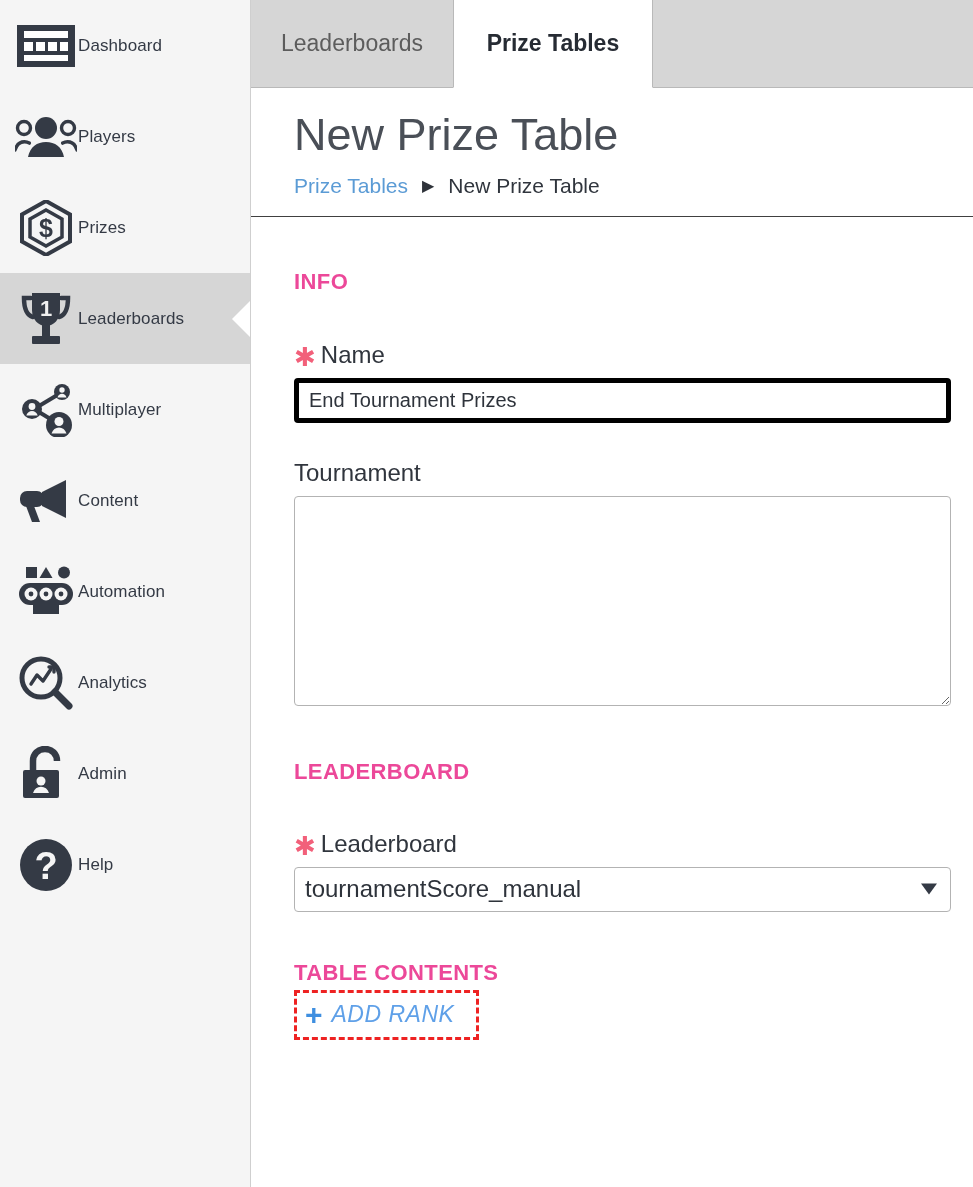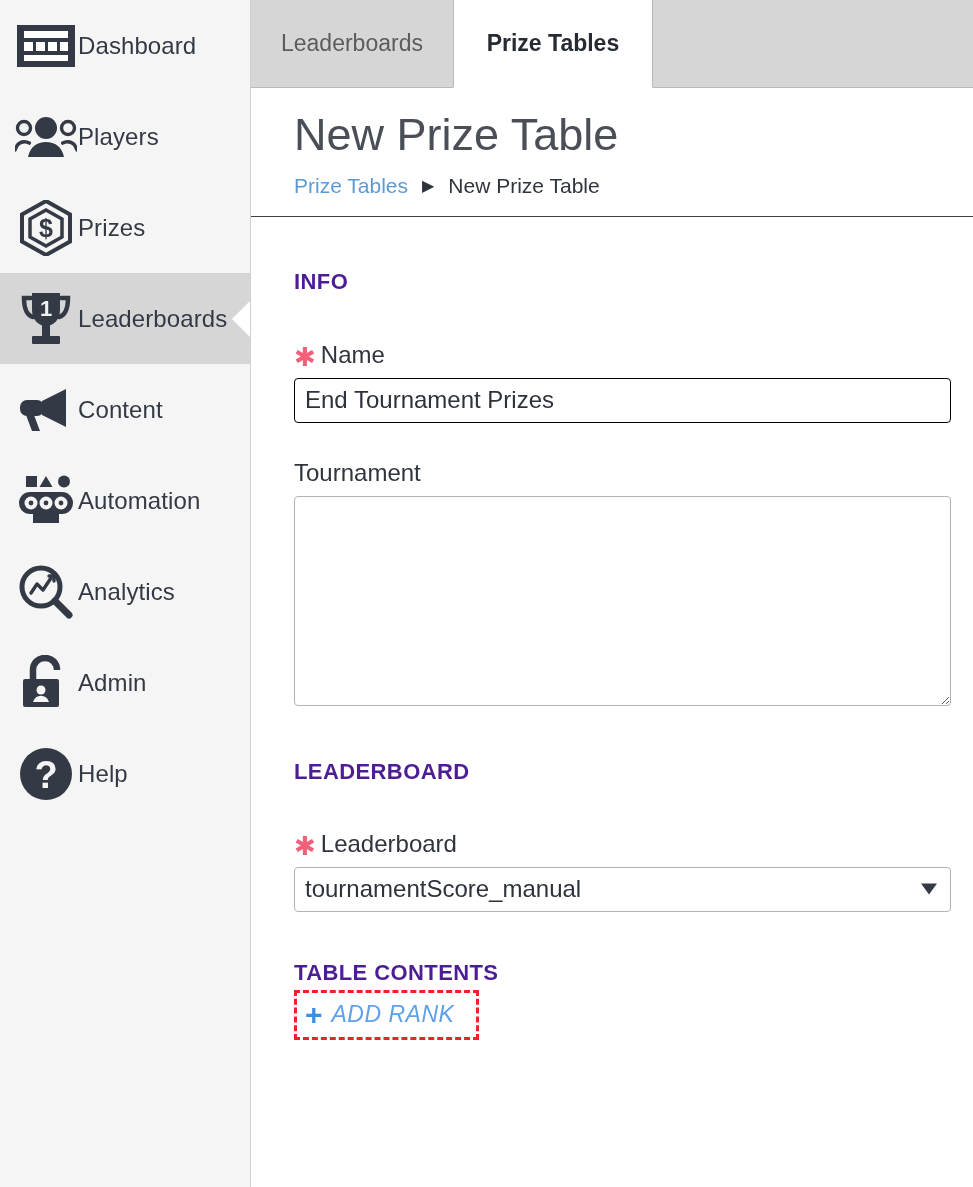--- a/index.html
+++ b/index.html
@@ -50,21 +50,21 @@
   .nav-icon {
     width: 64px;
     flex: 0 0 64px;
     display: flex;
     align-items: center;
     justify-content: center;
     color: #343a45;
   }
   .nav-icon svg { display: block; }
   .nav-label {
-    font-size: 24px;
+    font-size: 17px;
     color: #343a45;
     letter-spacing: 0.1px;
     white-space: nowrap;
   }
 
   
   #main {
     flex: 1 1 auto;
     position: relative;
     background: #ffffff;
@@ -137,21 +137,21 @@
   }
   #breadcrumb .crumb-current { color: #30353d; }
 
   
   #formbody {
     padding: 0 23px 0 43px;
   }
   .section-title {
     font-size: 22px;
     font-weight: bold;
-    color: #4c1d95;
+    color: #ec4899;
     letter-spacing: 0.4px;
     margin: 0;
     padding: 0;
   }
   .field-label {
     font-size: 24px;
     color: #30353d;
     display: flex;
     align-items: baseline;
     margin: 0;
@@ -160,23 +160,23 @@
     color: #f2607a;
     font-size: 26px;
     margin-right: 5px;
     line-height: 1;
     position: relative;
     top: 3px;
   }
   .text-input {
     width: 657px;
     height: 45px;
-    border: 1px solid #000000;
+    border: 5px solid #000000;
     border-radius: 4px;
-    font-size: 24px;
+    font-size: 20px;
     color: #2e333b;
     padding: 0 10px;
     font-family: "Liberation Sans", sans-serif;
     background: #fff;
     outline: none;
     display: block;
   }
   .textarea-input {
     width: 657px;
     height: 210px;
@@ -316,20 +316,38 @@
           <rect x="24" y="34" width="8" height="12"></rect>
           <rect x="14" y="46" width="28" height="8" rx="1"></rect>
           <path d="M13 8H6c0 10 2 17 9 19" fill="none" stroke="#343a45" stroke-width="4.5" stroke-linecap="round"></path>
           <path d="M43 8h7c0 10-2 17-9 19" fill="none" stroke="#343a45" stroke-width="4.5" stroke-linecap="round"></path>
           <text x="28" y="26" font-family="Liberation Sans, sans-serif" font-size="22" font-weight="bold" fill="#f0f0f0" text-anchor="middle">1</text>
         </svg>
       </span>
       <span class="nav-label">Leaderboards</span>
     </div>
 
+    <div class="nav-item">
+      <span class="nav-icon">
+        <svg width="58" height="54" viewBox="0 0 58 54" fill="#343a45">
+          <line x1="17" y1="26" x2="42" y2="11" stroke="#343a45" stroke-width="4"></line>
+          <line x1="17" y1="26" x2="40" y2="40" stroke="#343a45" stroke-width="4"></line>
+          <circle cx="15" cy="26" r="10"></circle>
+          <circle cx="15" cy="23.5" r="3.4" fill="#f5f5f5"></circle>
+          <path d="M9.3 32.5c1-3 3-4.5 5.7-4.5s4.7 1.5 5.7 4.5z" fill="#f5f5f5"></path>
+          <circle cx="45" cy="9" r="8"></circle>
+          <circle cx="45" cy="7" r="2.7" fill="#f5f5f5"></circle>
+          <path d="M40.5 14.4c.8-2.4 2.4-3.6 4.5-3.6s3.7 1.2 4.5 3.6z" fill="#f5f5f5"></path>
+          <circle cx="42" cy="42" r="13"></circle>
+          <circle cx="42" cy="38.5" r="4.5" fill="#f5f5f5"></circle>
+          <path d="M34.5 50.5c1.3-4 4-6 7.5-6s6.2 2 7.5 6z" fill="#f5f5f5"></path>
+        </svg>
+      </span>
+      <span class="nav-label">Multiplayer</span>
+    </div>
 
     <div class="nav-item">
       <span class="nav-icon">
         <svg width="60" height="46" viewBox="0 0 60 46" fill="#343a45">
           <path d="M50 2 26 14v14l24 12z"></path>
           <rect x="4" y="13" width="24" height="16" rx="7"></rect>
           <path d="M10 28h8l6 16h-8z"></path>
         </svg>
       </span>
       <span class="nav-label">Content</span>

